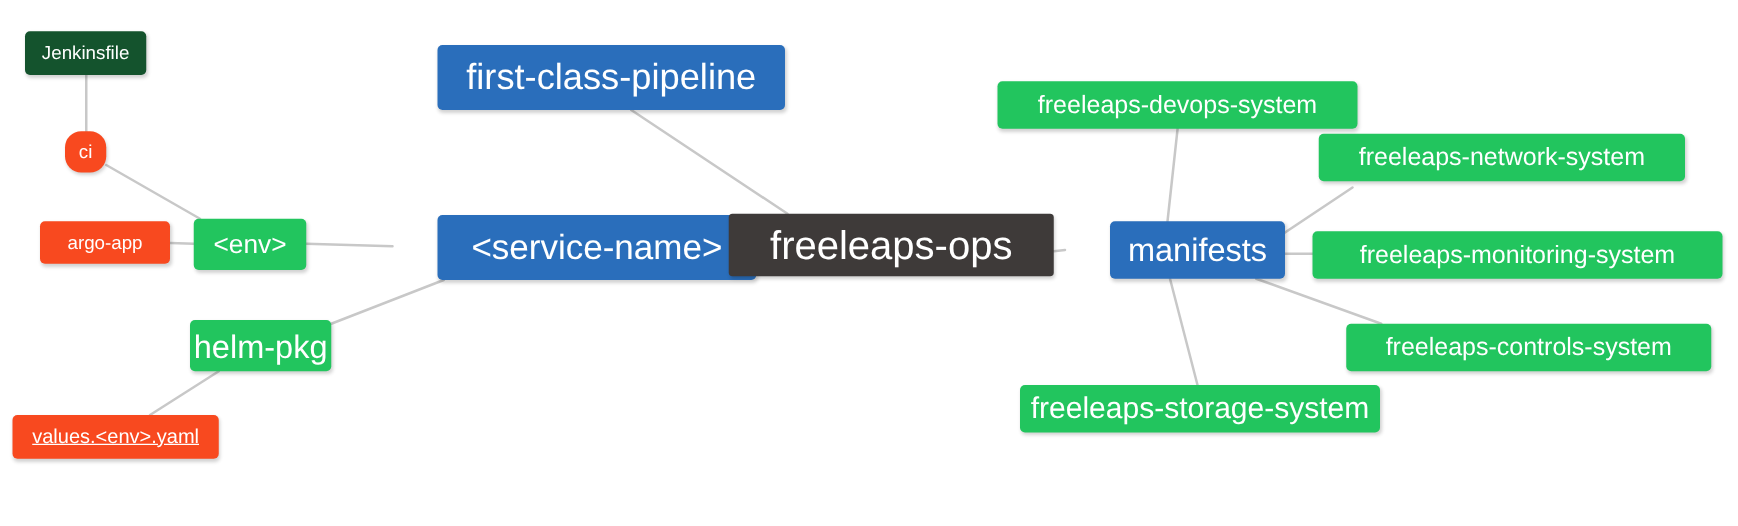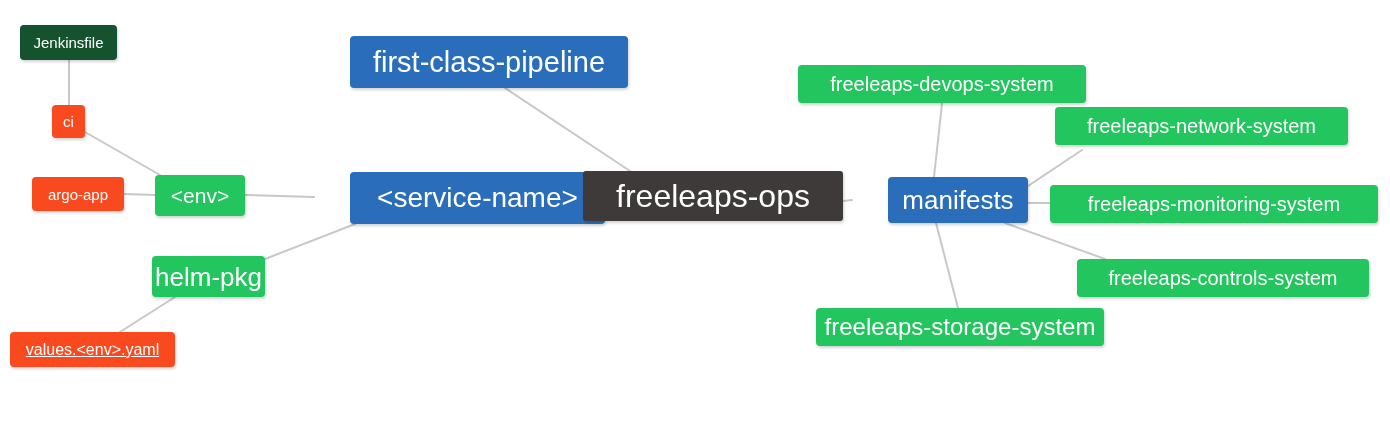--- a/index.html
+++ b/index.html
@@ -65,22 +65,22 @@
       <line x1="505" y1="88" x2="630" y2="171" stroke="#c8c8c8" stroke-width="2" stroke-linecap="round"></line>
       <line x1="843" y1="201" x2="852" y2="200" stroke="#c8c8c8" stroke-width="2" stroke-linecap="round"></line>
       <line x1="934" y1="177" x2="946" y2="67" stroke="#c8c8c8" stroke-width="2" stroke-linecap="round"></line>
       <line x1="1010" y1="198" x2="1082" y2="150" stroke="#c8c8c8" stroke-width="2" stroke-linecap="round"></line>
       <line x1="1010" y1="203" x2="1050" y2="203" stroke="#c8c8c8" stroke-width="2" stroke-linecap="round"></line>
       <line x1="1005" y1="223" x2="1105" y2="259" stroke="#c8c8c8" stroke-width="2" stroke-linecap="round"></line>
       <line x1="936" y1="223" x2="958" y2="308" stroke="#c8c8c8" stroke-width="2" stroke-linecap="round"></line>
     </svg>
   <div id="node-layer">
       <div class="node node-orange" style="left: 20px; top: 25px; width: 97px; height: 35px; font-size: 15px;">Jenkinsfile</div>
-      <div class="node node-red" style="left: 52px; top: 105px; width: 33px; height: 33px; font-size: 15px;">ci</div>
-      <div class="node node-red" style="left: 32px; top: 177px; width: 92px; height: 34px; font-size: 15px;">argo-app</div>
+      <div class="node node-red" style="left: 52px; top: 105px; width: 33px; height: 33px; font-size: 15px; border-radius: 13px;">ci</div>
+      <div class="node node-red" style="left: 32px; top: 177px; width: 104px; height: 34px; font-size: 15px;">argo-app</div>
       <div class="node node-green" style="left: 155px; top: 175px; width: 90px; height: 41px; font-size: 21px;">&lt;env&gt;</div>
       <div class="node node-green" style="left: 152px; top: 256px; width: 113px; height: 41px; font-size: 26px;">helm-pkg</div>
       <div class="node node-red" style="left: 10px; top: 332px; width: 165px; height: 35px; font-size: 16px; text-decoration: underline;">values.&lt;env&gt;.yaml</div>
       <div class="node node-blue" style="left: 314px; top: 36px; width: 278px; height: 52px; font-size: 29px;">first-class-pipeline</div>
       <div class="node node-blue" style="left: 314px; top: 172px; width: 255px; height: 52px; font-size: 28px;">&lt;service-name&gt;</div>
       <div class="node node-root" style="left: 583px; top: 171px; width: 260px; height: 50px; font-size: 32px;">freeleaps-ops</div>
       <div class="node node-blue" style="left: 852px; top: 177px; width: 140px; height: 46px; font-size: 26px;">manifests</div>
       <div class="node node-green" style="left: 798px; top: 29px; width: 288px; height: 38px; font-size: 20px; margin-top: 36px;">freeleaps-devops-system</div>
       <div class="node node-green" style="left: 1055px; top: 107px; width: 293px; height: 38px; font-size: 20px;">freeleaps-network-system</div>
       <div class="node node-green" style="left: 1050px; top: 185px; width: 328px; height: 38px; font-size: 20px;">freeleaps-monitoring-system</div>

